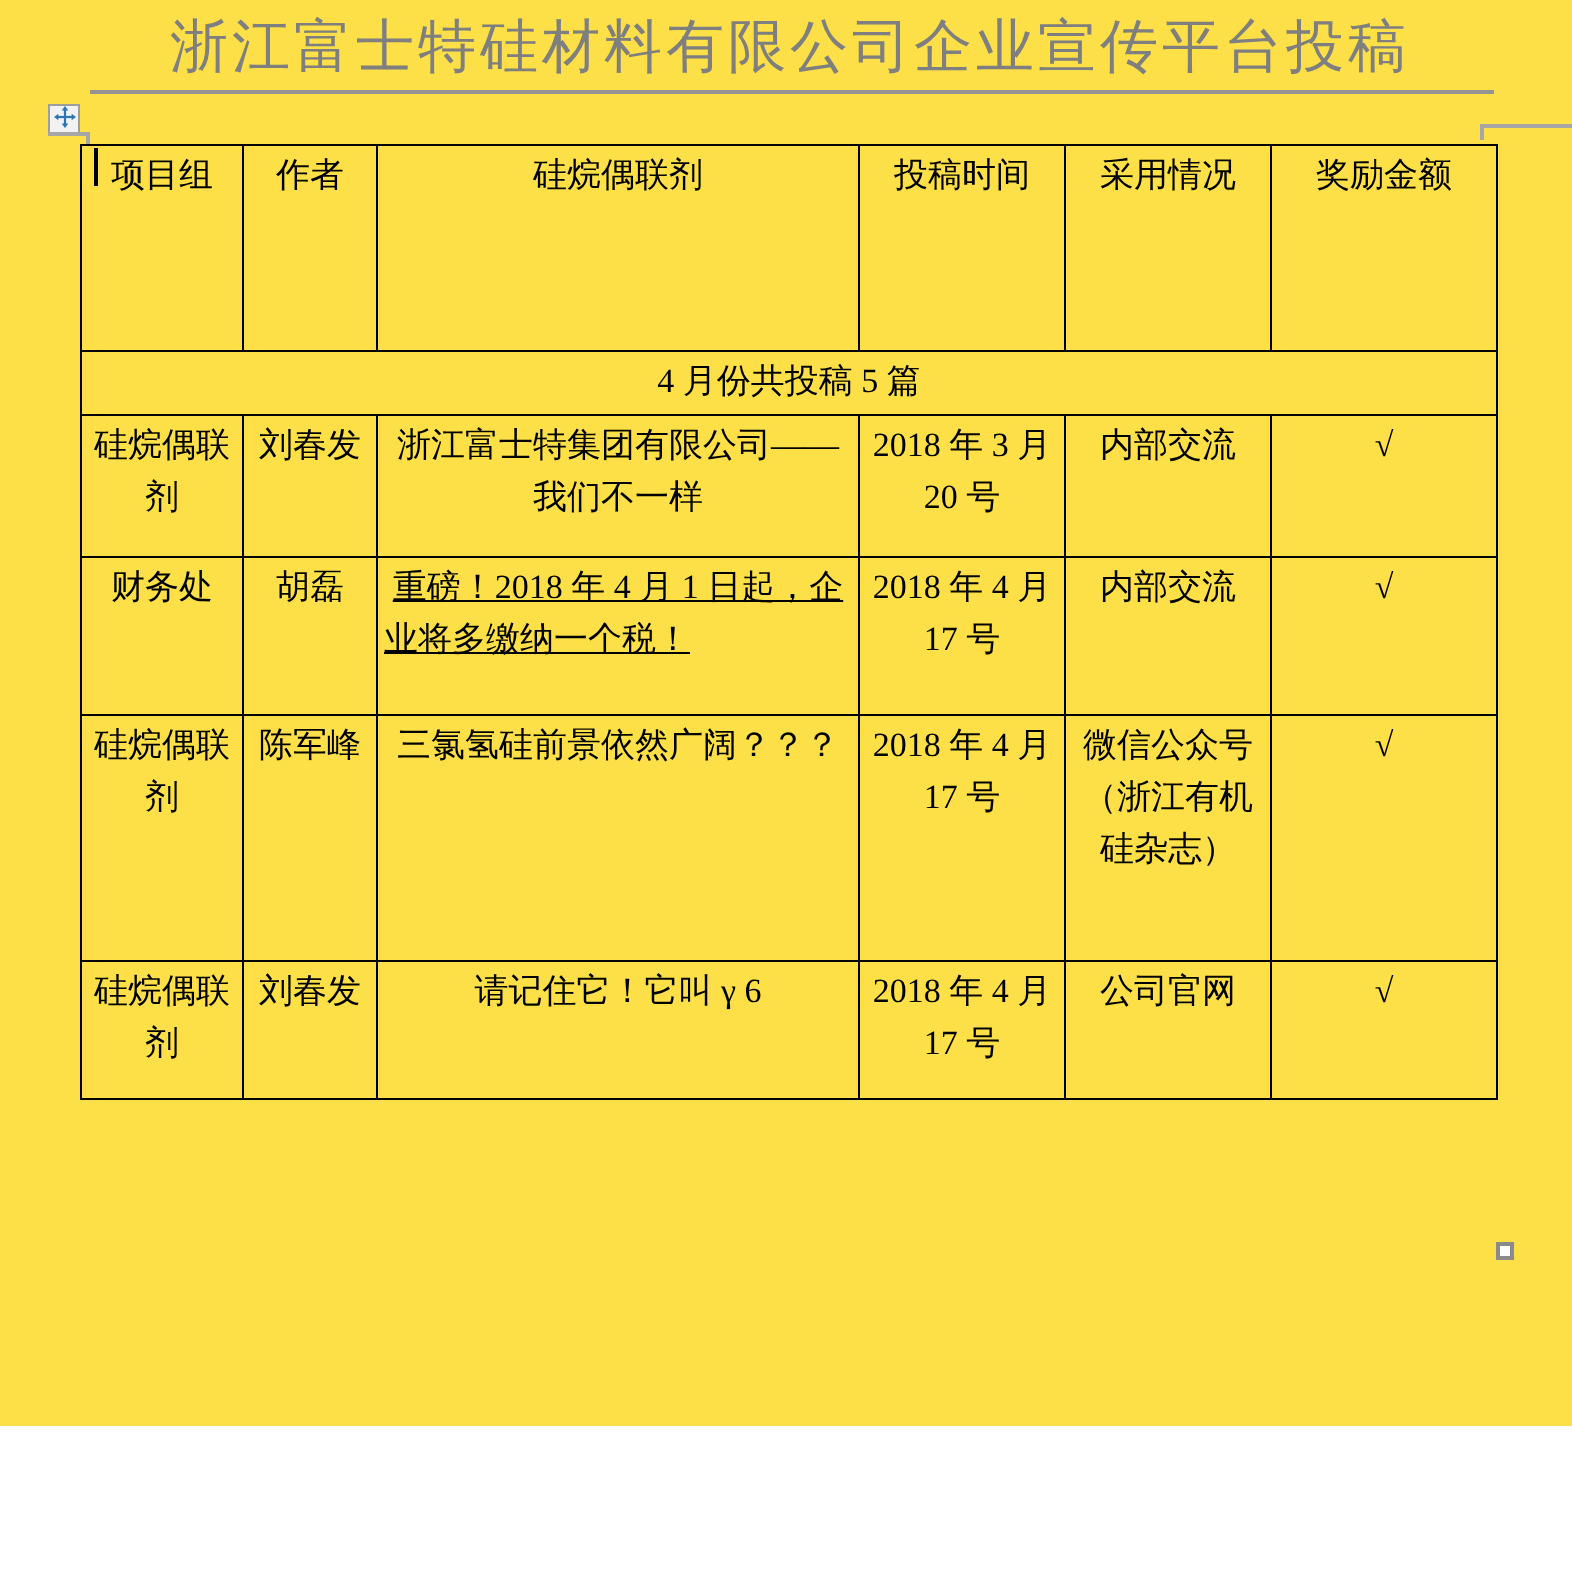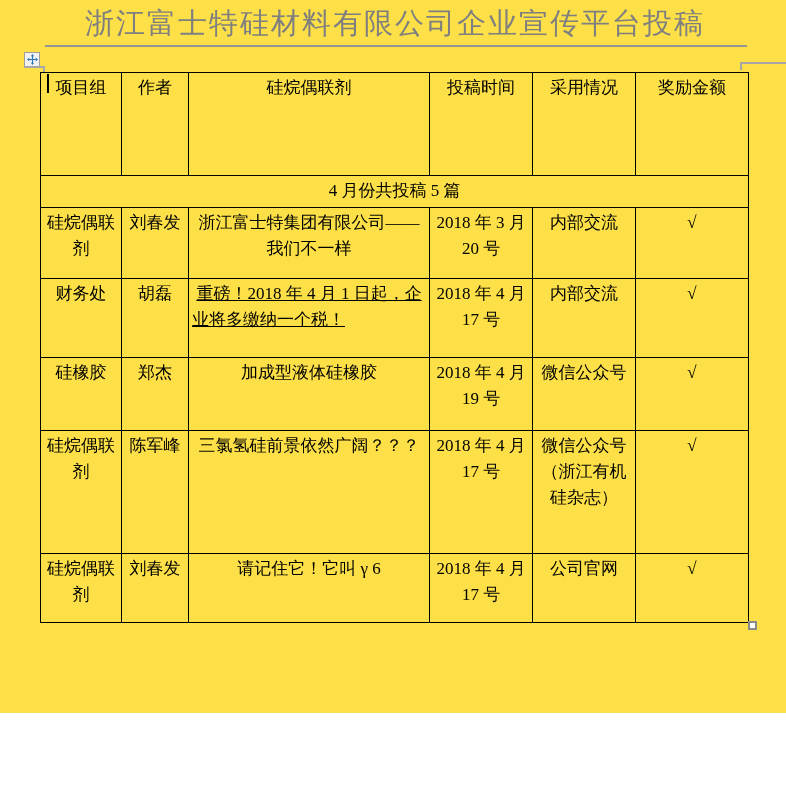--- a/index.html
+++ b/index.html
@@ -101,28 +101,20 @@
       <td class="reward">√</td>
     </tr>
     <tr class="r2">
       <td>财务处</td>
       <td>胡磊</td>
       <td class="justify">重磅！2018 年 4 月 1 日起，企业将多缴纳一个税！</td>
       <td>2018 年 4 月 17 号</td>
       <td>内部交流</td>
       <td class="reward">√</td>
     </tr>
-    <tr class="r3">
-      <td>硅橡胶</td>
-      <td>郑杰</td>
-      <td>加成型液体硅橡胶</td>
-      <td>2018 年 4 月 19 号</td>
-      <td>微信公众号</td>
-      <td class="reward">√</td>
-    </tr>
     <tr class="r4">
       <td>硅烷偶联剂</td>
       <td>陈军峰</td>
       <td>三氯氢硅前景依然广阔？？？</td>
       <td>2018 年 4 月 17 号</td>
       <td>微信公众号（浙江有机硅杂志）</td>
       <td class="reward">√</td>
     </tr>
     <tr class="r5">
       <td>硅烷偶联剂</td>

